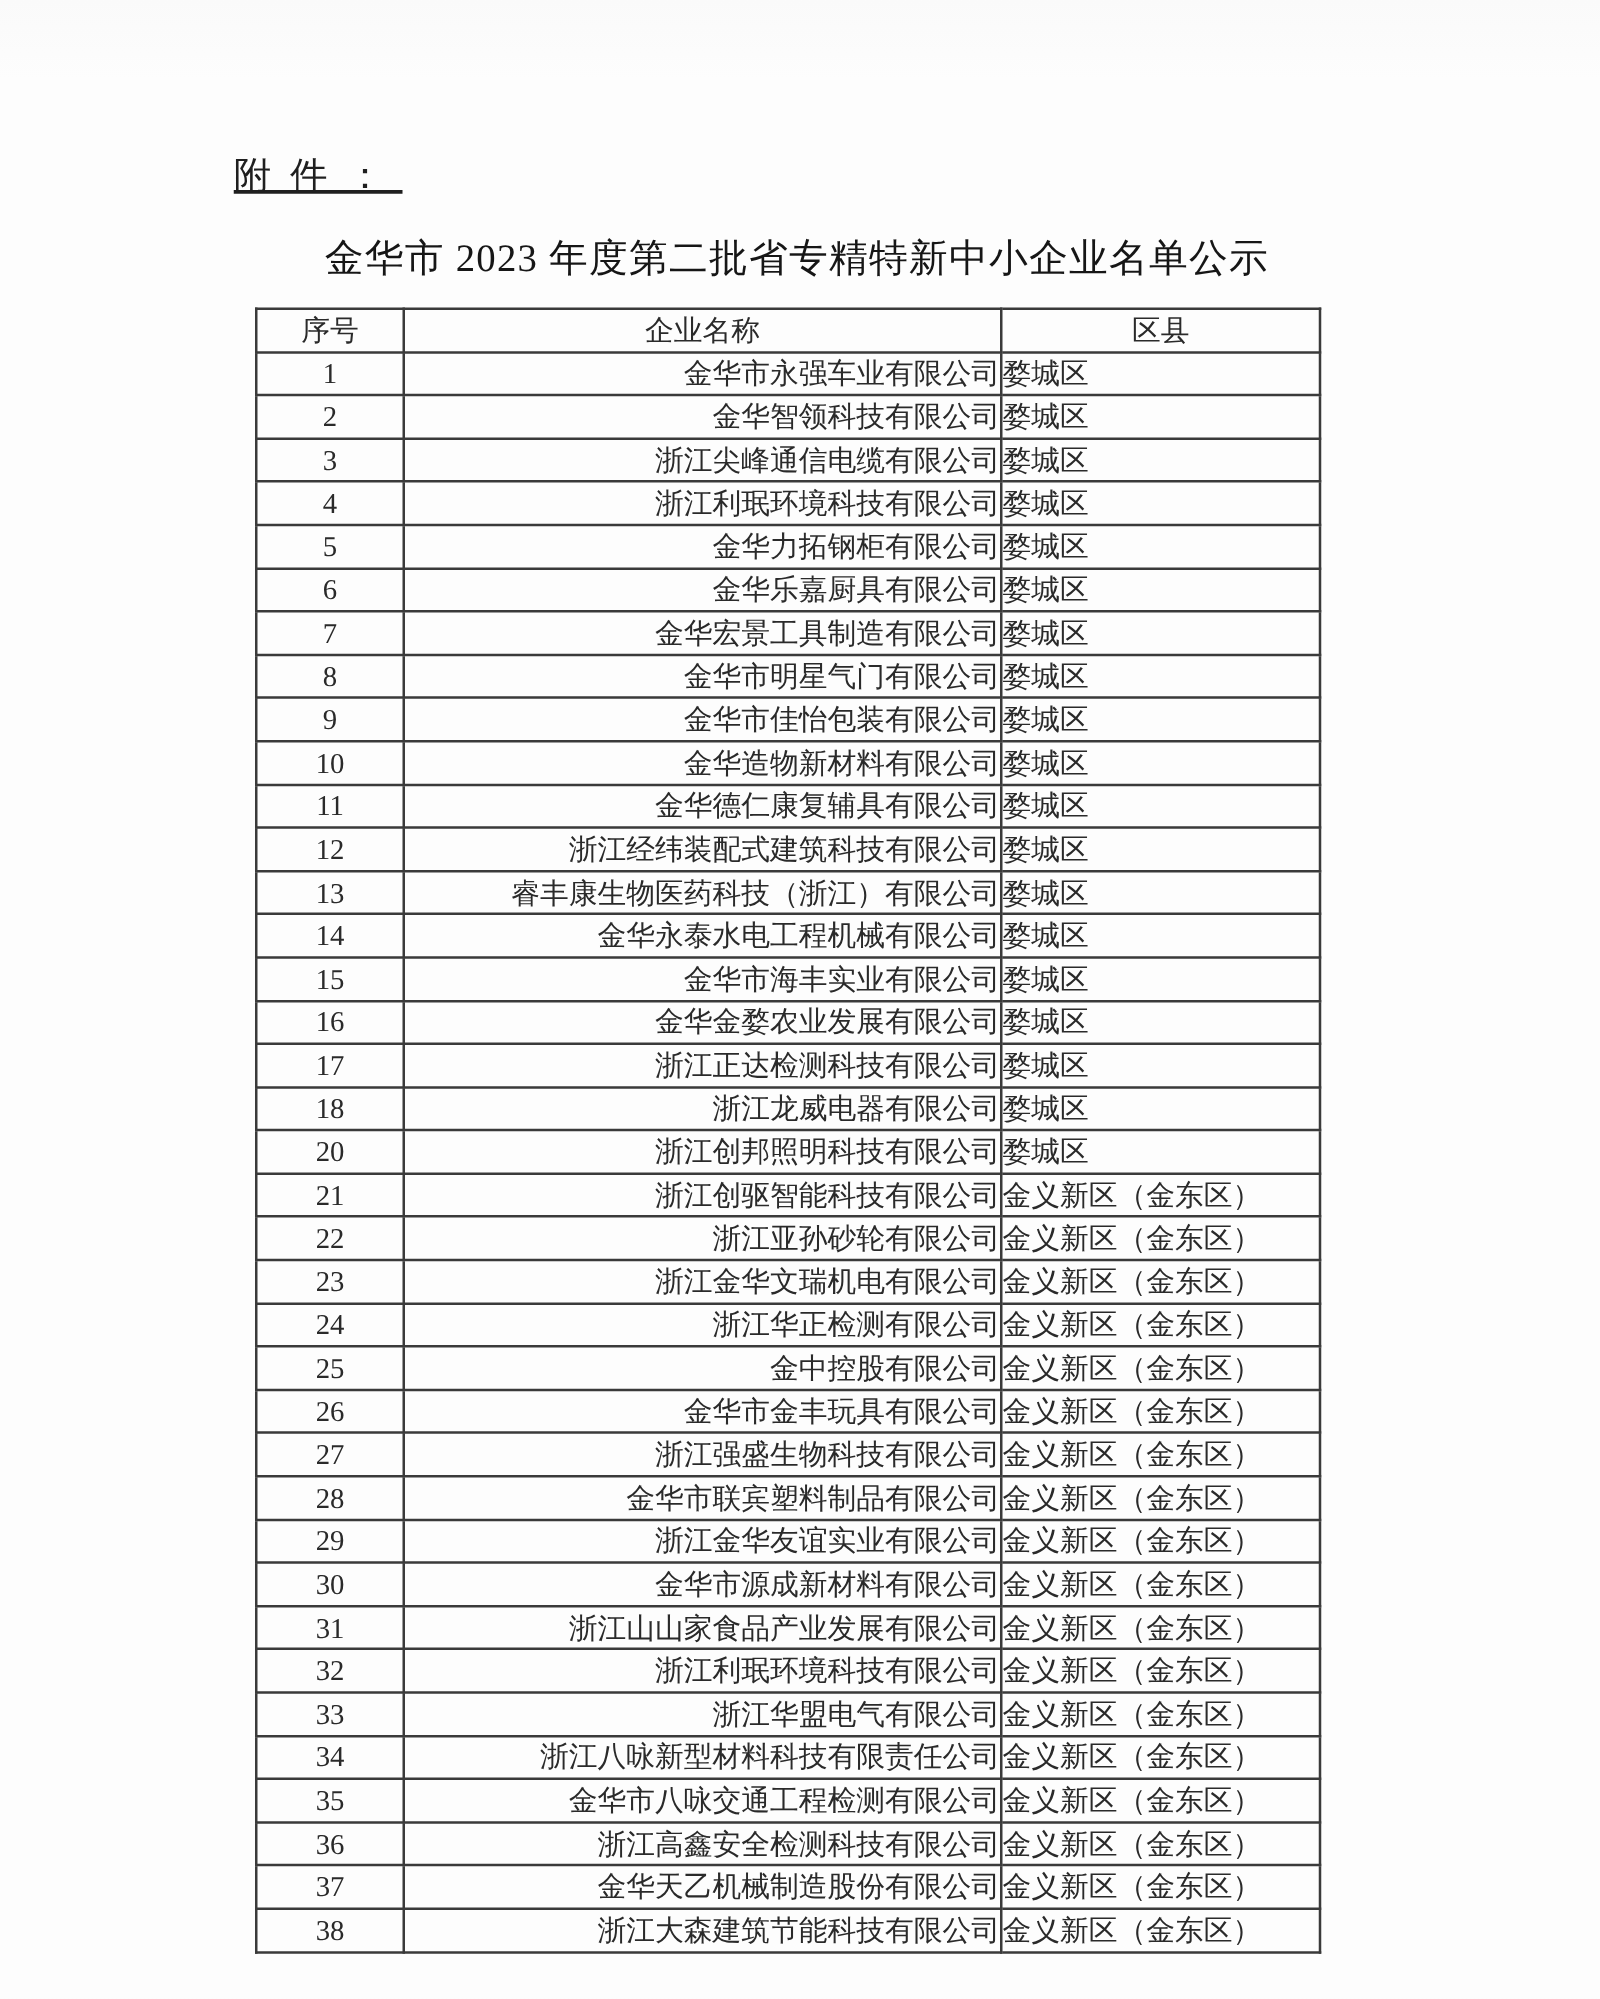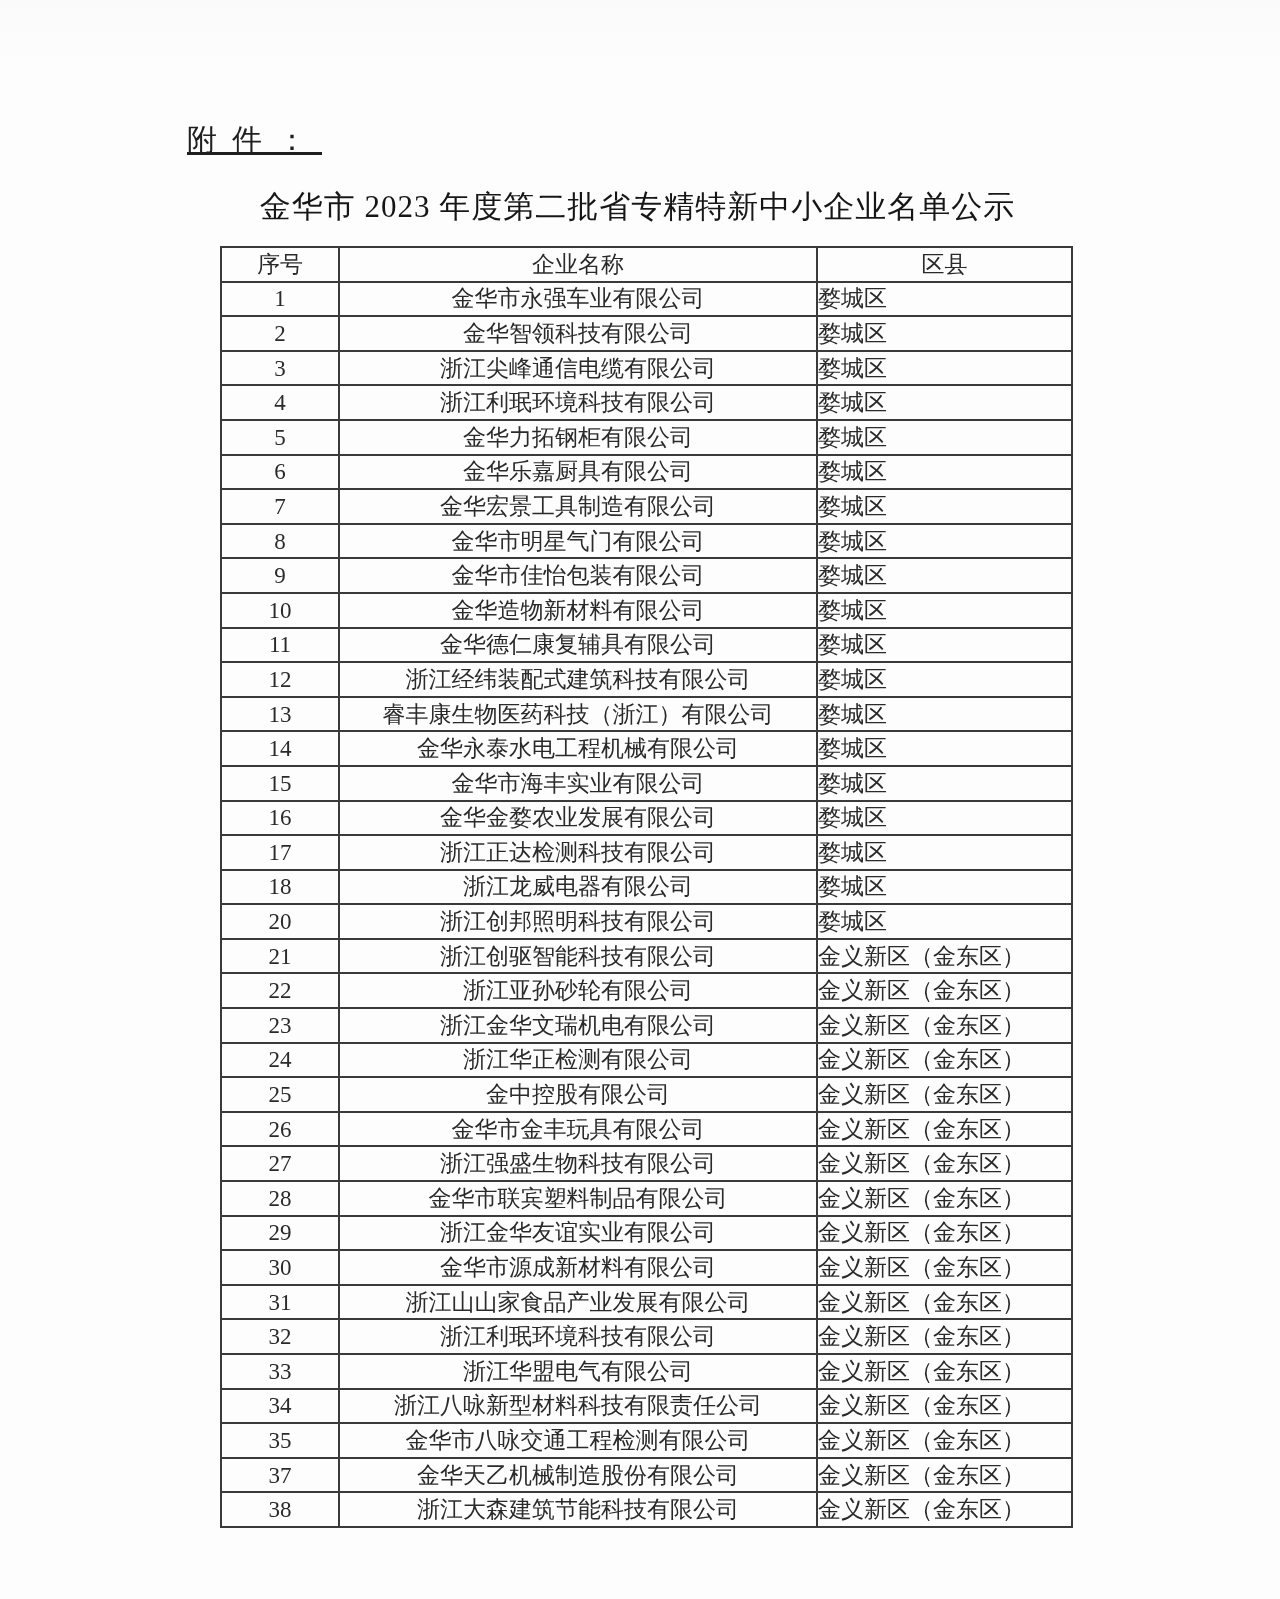--- a/index.html
+++ b/index.html
@@ -38,21 +38,21 @@
     width: 851px;
     text-align: center;
     font-size: 31px;
     font-weight: normal;
     letter-spacing: 1px;
     color: #161616;
     white-space: nowrap;
   }
   table.list-table {
     position: absolute;
-    left: 220px;
+    left: 204px;
     top: 246px;
     width: 851px;
     border-collapse: collapse;
     table-layout: fixed;
   }
   table.list-table col.c-no   { width: 118px; }
   table.list-table col.c-name { width: 478px; }
   table.list-table col.c-dist { width: 255px; }
   table.list-table th,
   table.list-table td {
@@ -62,21 +62,21 @@
     font-size: 23px;
     font-weight: normal;
     color: #2a2a2a;
     line-height: 1;
     vertical-align: middle;
     overflow: hidden;
     white-space: nowrap;
   }
   table.list-table th { text-align: center; }
   td.cell-no   { text-align: center; font-family: "Liberation Serif", "DejaVu Serif", serif; }
-  td.cell-name { text-align: center; padding-left: 13px; }
+  td.cell-name { text-align: right; padding-left: 13px; }
   td.cell-dist { font-size: 24px; }
 </style>
 </head>
 <body>
 
 <div class="page">
 
   <div class="attachment-label">附件：</div>
 
   <div class="doc-title">金华市 2023 年度第二批省专精特新中小企业名单公示</div>
@@ -259,20 +259,25 @@
     <td class="cell-no">34</td>
     <td class="cell-name">浙江八咏新型材料科技有限责任公司</td>
     <td class="cell-dist">金义新区（金东区）</td>
   </tr>
         <tr>
     <td class="cell-no">35</td>
     <td class="cell-name">金华市八咏交通工程检测有限公司</td>
     <td class="cell-dist">金义新区（金东区）</td>
   </tr>
         <tr>
+    <td class="cell-no">36</td>
+    <td class="cell-name">浙江高鑫安全检测科技有限公司</td>
+    <td class="cell-dist">金义新区（金东区）</td>
+  </tr>
+        <tr>
     <td class="cell-no">37</td>
     <td class="cell-name">金华天乙机械制造股份有限公司</td>
     <td class="cell-dist">金义新区（金东区）</td>
   </tr>
         <tr>
     <td class="cell-no">38</td>
     <td class="cell-name">浙江大森建筑节能科技有限公司</td>
     <td class="cell-dist">金义新区（金东区）</td>
   </tr>
       </tbody>

